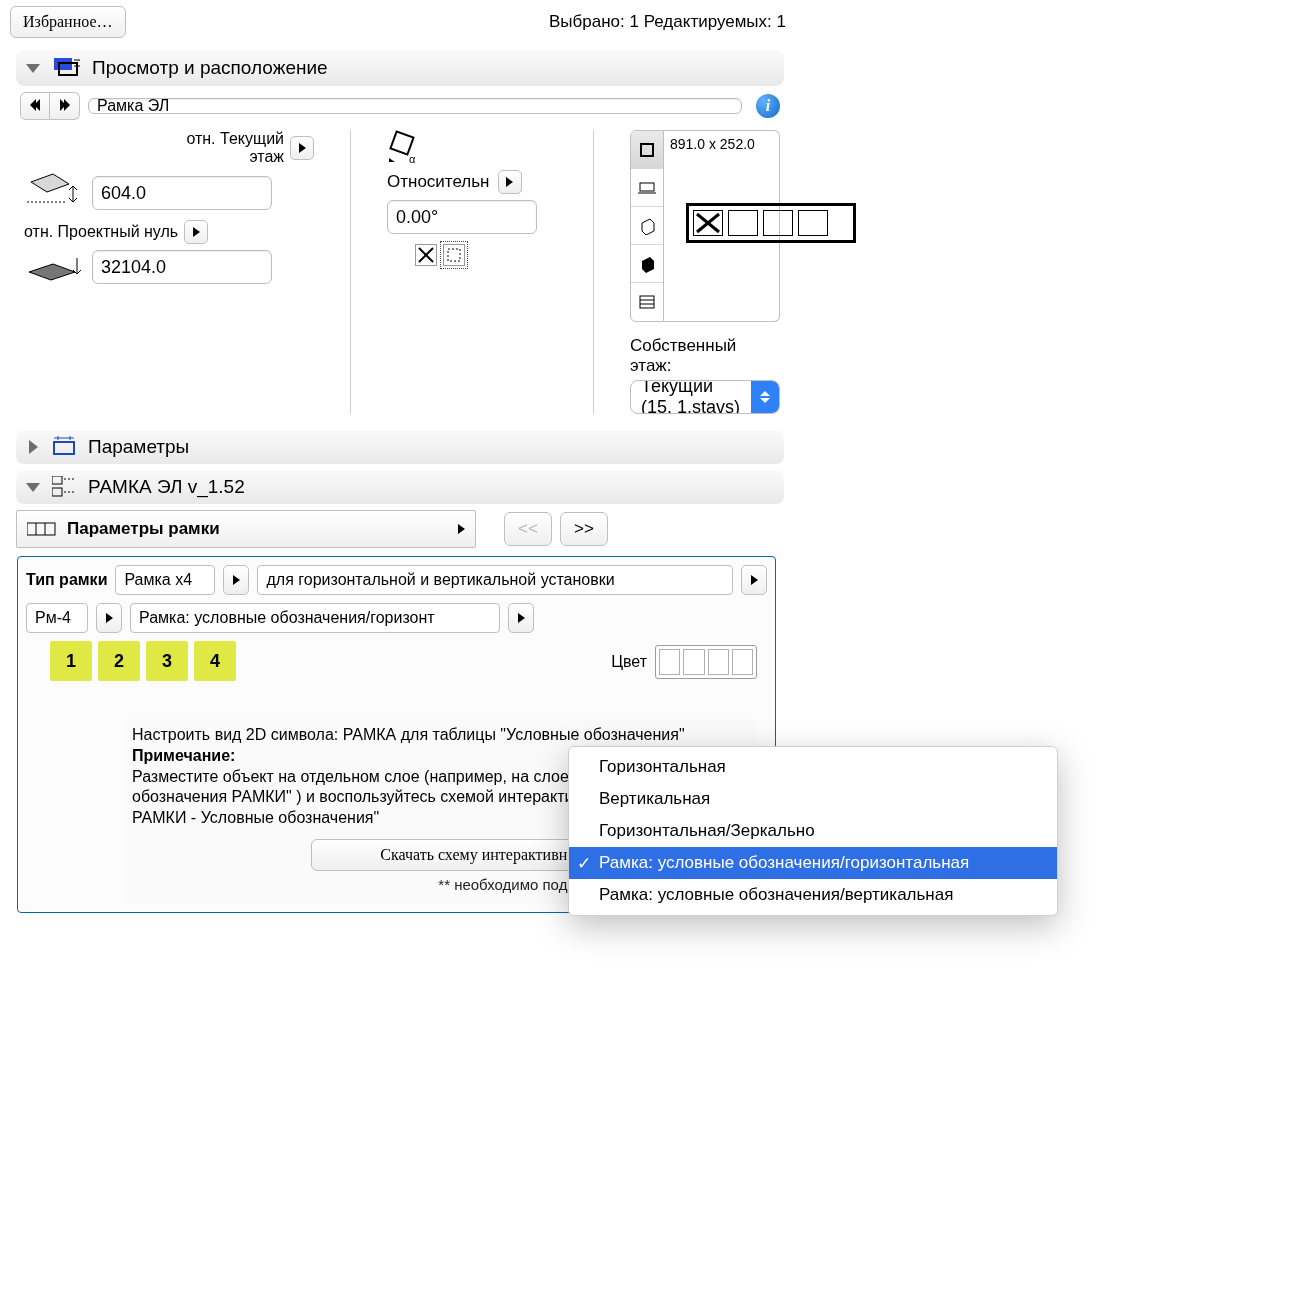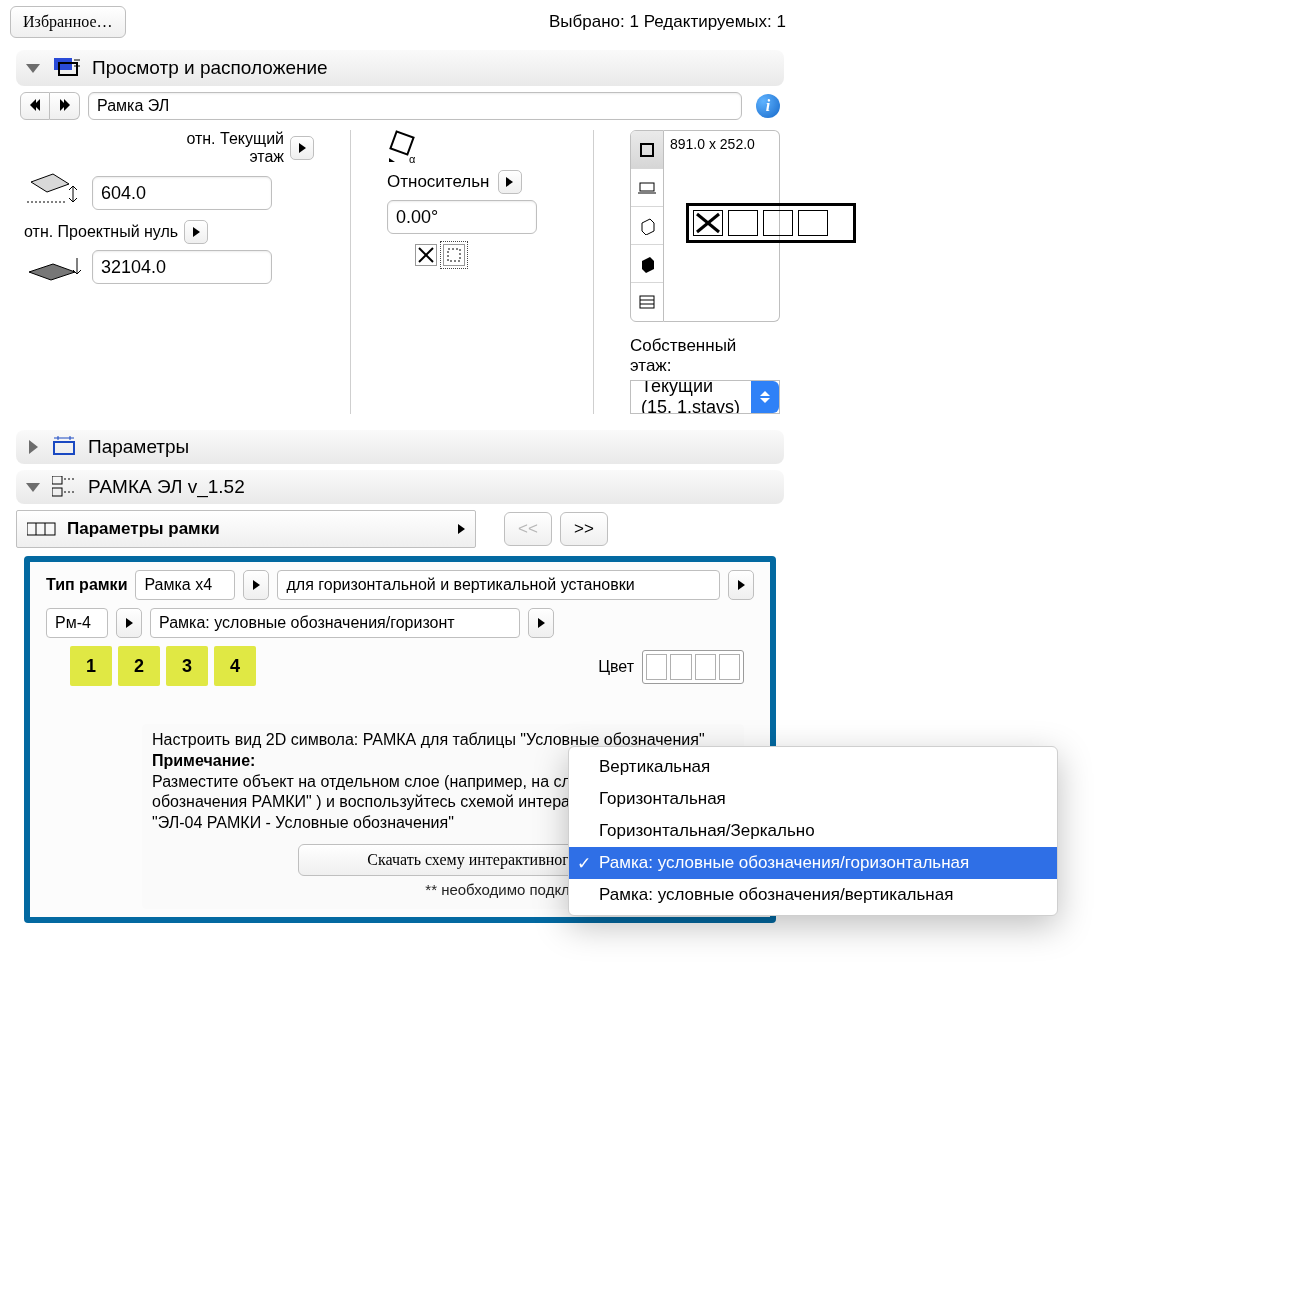--- a/index.html
+++ b/index.html
@@ -18,21 +18,21 @@
 
   
   .sec-preview{display:flex;flex-direction:column;gap:8px;}
   .row{display:flex;align-items:center;gap:8px;}
   .navpair{display:flex;}
   .navpair .nbtn{width:30px;height:28px;border:1px solid #bfbfbf;background:linear-gradient(#ffffff,#efefef);display:flex;align-items:center;justify-content:center;cursor:pointer;}
   .navpair .nbtn:first-child{border-radius:6px 0 0 6px;}
   .navpair .nbtn:last-child{border-left:none;border-radius:0 6px 6px 0;}
   .dtri-left::before,.dtri-left::after{content:"";display:inline-block;width:0;height:0;border-top:6px solid transparent;border-bottom:6px solid transparent;border-right:6px solid #000;margin:0 -1px;}
   .dtri-right::before,.dtri-right::after{content:"";display:inline-block;width:0;height:0;border-top:6px solid transparent;border-bottom:6px solid transparent;border-left:6px solid #000;margin:0 -1px;}
-  .textfield{flex:1;height:28px;border:1px solid #bfbfbf;border-radius:6px;padding:4px 8px;font-size:16px;background:#fff;box-shadow:inset 0 1px 2px rgba(0,0,0,0.08);}
+  .textfield{flex:1;height:16px;border:1px solid #bfbfbf;border-radius:6px;padding:4px 8px;font-size:16px;background:#fff;box-shadow:inset 0 1px 2px rgba(0,0,0,0.08);}
   .info-icon{width:24px;height:24px;border-radius:50%;background:radial-gradient(circle at 30% 30%,#5fb3ff,#1668c9);display:flex;align-items:center;justify-content:center;color:#fff;font-weight:bold;font-family:Georgia,serif;font-style:italic;margin-left:6px;}
   .grid3{display:flex;align-items:stretch;gap:32px;margin-top:2px;}
   .col{display:flex;flex-direction:column;gap:6px;}
   .vsep{width:1px;background:#cfcfcf;margin:0 4px;}
   .lbl-row{display:flex;justify-content:flex-end;align-items:center;gap:6px;font-size:16px;text-align:right;}
   .sqbtn{width:24px;height:24px;border:1px solid #bfbfbf;border-radius:5px;background:linear-gradient(#fff,#efefef);display:flex;align-items:center;justify-content:center;cursor:pointer;}
   .numfield{width:180px;height:34px;border:1px solid #bfbfbf;border-radius:6px;padding:2px 8px;font-size:18px;background:#fff;box-shadow:inset 0 1px 2px rgba(0,0,0,0.08);}
   .icon-slot{width:64px;display:flex;align-items:center;justify-content:center;}
   .col2{flex:0 0 170px;}
   .col2 .txt{font-size:17px;}
@@ -43,37 +43,37 @@
   .preview-box{display:flex;gap:0;}
   .vstrip{display:flex;flex-direction:column;border:1px solid #bfbfbf;border-radius:6px 0 0 6px;overflow:hidden;background:#fff;}
   .vstrip .vb{width:32px;height:38px;border-bottom:1px solid #d7d7d7;display:flex;align-items:center;justify-content:center;cursor:pointer;}
   .vstrip .vb:last-child{border-bottom:none;}
   .vstrip .vb.sel{background:linear-gradient(#eaeaea,#d6d6d6);}
   .canvas{flex:1;height:192px;border:1px solid #bfbfbf;border-left:none;border-radius:0 6px 6px 0;background:#fff;position:relative;padding:4px 6px;}
   .dim{font-size:14px;}
   .symbol{position:absolute;left:22px;top:72px;width:170px;height:40px;border:3px solid #000;display:flex;align-items:center;gap:5px;padding:4px;}
   .cell{width:30px;height:26px;border:1px solid #000;}
   .storey-row{margin-top:8px;display:flex;flex-direction:column;gap:4px;}
-  .select{display:flex;align-items:center;height:34px;background:#fff;border:1px solid #bfbfbf;border-radius:0;overflow:hidden;cursor:pointer;}
+  .select{display:flex;align-items:center;height:34px;background:#fff;border:1px solid #bfbfbf;border-radius:8px;overflow:hidden;cursor:pointer;}
   .select .sval{flex:1;padding:4px 10px;font-size:18px;}
   .select .arrows{width:28px;align-self:stretch;background:#2f81f7;display:flex;flex-direction:column;align-items:center;justify-content:center;gap:2px;border-radius:0 6px 6px 0;}
   .aw{width:0;height:0;border-left:5px solid transparent;border-right:5px solid transparent;}
   .aw.up{border-bottom:5px solid #fff;}
   .aw.down{border-top:5px solid #fff;}
 
   
   .subheader{display:flex;align-items:center;gap:10px;margin:6px 16px 0 16px;}
   .sh-box{display:flex;align-items:center;gap:10px;height:38px;border:1px solid #bfbfbf;border-radius:2px;background:linear-gradient(#ffffff,#efefef);padding:0 10px;flex:0 0 460px;}
   .sh-box .title{font-weight:600;font-size:17px;flex:1;}
   .sh-ctrls{display:flex;gap:8px;margin-left:18px;}
   .sh-ctrls .nbt{width:48px;height:34px;border:1px solid #bfbfbf;border-radius:6px;background:linear-gradient(#fff,#efefef);display:flex;align-items:center;justify-content:center;font-size:17px;}
   .sh-ctrls .nbt.dis{color:#b7b7b7;}
 
   
-  .ft{margin:8px 24px 0 24px;border:6px solid #0369a1;border-radius:4px;padding:8px 16px;background:#fcfcfc;}
+  .ft{margin:8px 24px 0 17px;border:1px solid #0369a1;border-radius:4px;padding:8px 8px;background:#fcfcfc;}
   .ft-row{display:flex;align-items:center;gap:8px;margin-bottom:8px;flex-wrap:wrap;}
   .ft-label{font-weight:700;font-size:16px;}
   .box{height:30px;border:1px solid #bfbfbf;border-radius:4px;background:#fff;padding:2px 8px;display:flex;align-items:center;font-size:16px;}
   .dd{width:26px;height:30px;border:1px solid #bfbfbf;border-radius:5px;background:linear-gradient(#fff,#efefef);display:flex;align-items:center;justify-content:center;cursor:pointer;}
   .yellow-tiles{display:flex;gap:6px;margin:4px 0 0 24px;}
   .tile{width:42px;height:40px;background:#e0e844;border-radius:2px;display:flex;align-items:center;justify-content:center;font-weight:700;font-size:18px;}
   .color-row{display:flex;justify-content:flex-end;align-items:center;gap:8px;margin-top:-36px;margin-right:10px;}
   .chipgroup{width:102px;height:34px;border:1px solid #9c9c9c;border-radius:3px;display:flex;padding:3px;gap:3px;background:#fff;}
   .chip{flex:1;border:1px solid #b0b0b0;}
   .note{margin:40px 10px 0 96px;background:#fafafa;border-radius:4px;padding:6px 10px 10px 10px;font-size:16px;line-height:1.3;}
@@ -359,18 +359,18 @@
       <div><b>Примечание:</b></div>
       <div>Разместите объект на отдельном слое (например, на слое: "Условные обозначения РАМКИ" ) и воспользуйтесь схемой интерактивного каталога "ЭЛ-04 РАМКИ - Условные обозначения"</div>
       <button class="btn dlbtn">Скачать схему интерактивного каталога **</button>
       <div class="fine">** необходимо подключение к ИНТЕРНЕТ'у</div>
     </div>
   </div>
 
 </div>
 
 <div class="popup" id="popup">
+    <div class="item">Горизонтальная</div>
     <div class="item">Вертикальная</div>
-    <div class="item">Горизонтальная</div>
     <div class="item">Горизонтальная/Зеркально</div>
     <div class="item sel">Рамка: условные обозначения/горизонтальная</div>
     <div class="item">Рамка: условные обозначения/вертикальная</div>
   </div>
 
 </body></html>

